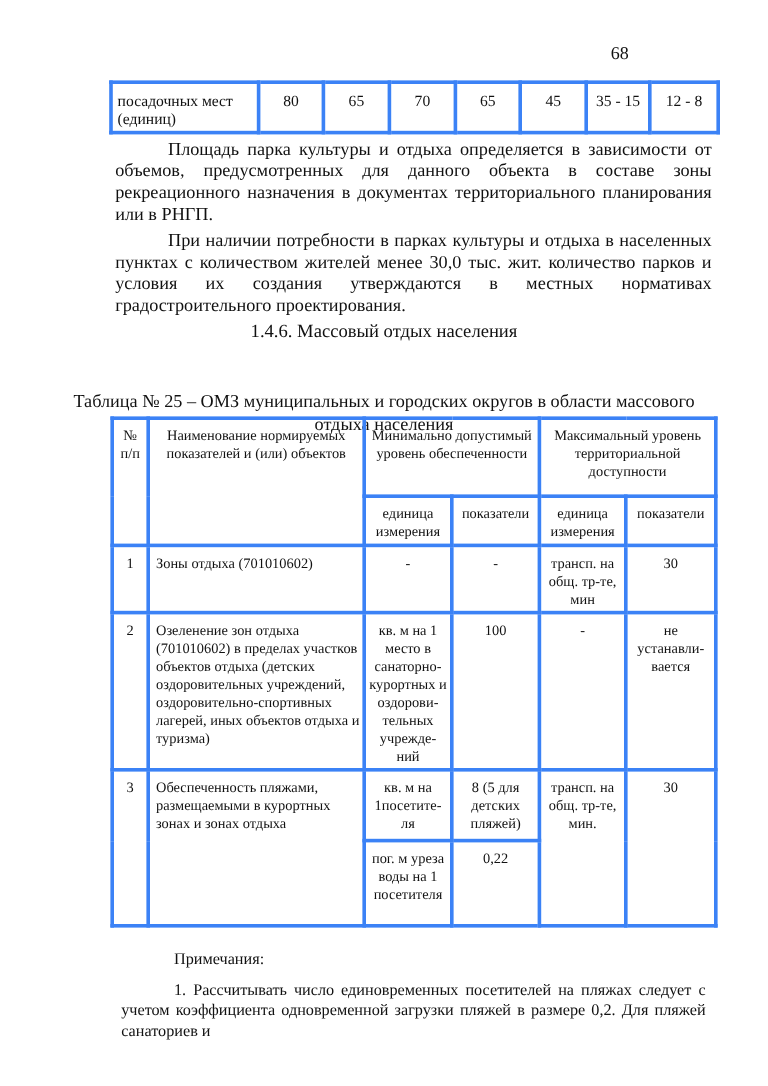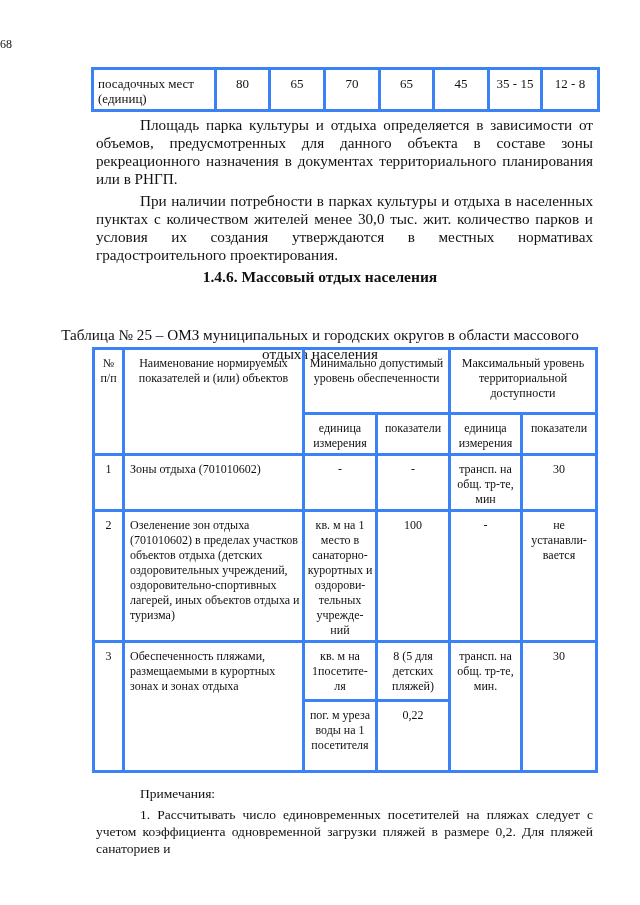--- a/index.html
+++ b/index.html
@@ -1,33 +1,33 @@
 <!DOCTYPE html>
 <html><head>
 <meta charset="utf-8">
 <style>
   html, body { margin: 0; padding: 0; background: #ffffff; }
   body { width: 640px; height: 905px; position: relative; overflow: hidden;
          font-family: "Liberation Serif", "DejaVu Serif", serif; color: #111; }
   .abs { position: absolute; }
-  .page-num { top: 37px; left: 0; width: 524px; text-align: left; font-size: 12px; }
+  .page-num { top: 37px; left: 0; width: 524px; text-align: right; font-size: 15px; }
   table { border-collapse: collapse; position: absolute; }
   td { border: 3px solid #3b82f6; vertical-align: top; padding: 0; }
   .top-table { left: 91px; top: 67px; font-size: 13px; }
   .top-table td { height: 42px; text-align: center; padding-top: 6px; box-sizing: border-box; }
   .top-table td.first { text-align: left; padding-left: 4px; line-height: 15px; padding-top: 6px; }
   .para { left: 92px; width: 505px; font-size: 15.2px; line-height: 18px; text-align: justify; }
   .para p { margin: 4px; text-indent: 44px; }
-  .heading { top: 268px; left: 0; width: 640px; text-align: center; font-weight: bold; font-size: 15.5px; }
+  .heading { top: 268px; left: 0; width: 640px; text-align: center; font-weight: normal; font-size: 15.5px; }
   .caption { top: 301px; left: 60px; width: 520px; text-align: center; font-size: 15.2px; line-height: 19px; margin-top: 24px; }
   .main-table { left: 92px; top: 347px; font-size: 12px; line-height: 15px; }
   .main-table td { text-align: center; padding: 6px 2px 2px 2px; box-sizing: border-box; }
   .main-table td.name { text-align: left; padding-left: 5px; margin-top: 40px; }
   .notes { left: 92px; top: 781px; width: 505px; font-size: 13.5px; line-height: 17px; }
-  .notes p { margin: 4px; text-align: justify; }
+  .notes p { margin: 9px; text-align: justify; }
   .notes .ind { text-indent: 44px; }
 </style>
 </head>
 <body>
 
 <div class="abs page-num">68</div>
 
 <table class="top-table">
   <tbody>
       <tr>

